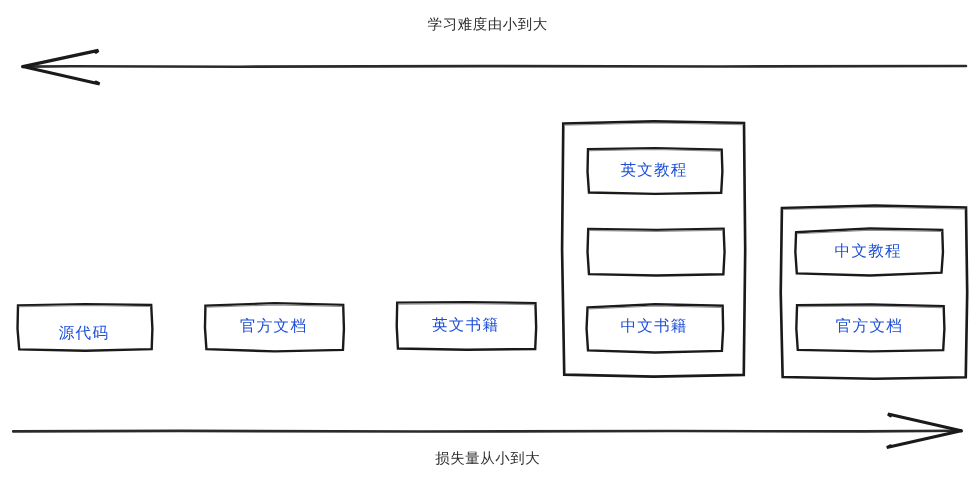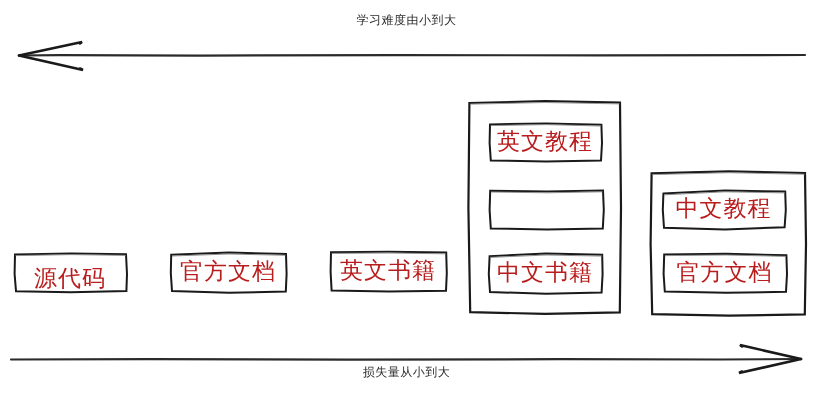--- a/index.html
+++ b/index.html
@@ -31,21 +31,21 @@
     white-space: nowrap;
     text-align: center;
   }
   #top-axis-label {
     left: 0; right: 0;
     top: 10px;
     width: 813px;
   }
   #bottom-axis-label {
     left: 0; right: 0;
-    top: 362px;
+    top: 372px;
     width: 813px;
   }
 
   svg.axis-svg {
     position: absolute;
     left: 0;
     width: 813px;
     overflow: visible;
   }
   #top-axis-svg { top: 34px; height: 40px; }
@@ -53,22 +53,22 @@
 
   .node-box {
     position: absolute;
     background: #ffffff;
     display: flex;
     align-items: center;
     justify-content: center;
     box-sizing: border-box;
   }
   .node-box .node-label {
-    color: #b91c1c;
-    font-size: 23px;
+    color: #1d4ed8;
+    font-size: 13px;
     letter-spacing: 1px;
     white-space: nowrap;
     position: relative;
     z-index: 2;
   }
   .node-box svg.sketch {
     position: absolute;
     left: -3px;
     top: -3px;
     overflow: visible;

